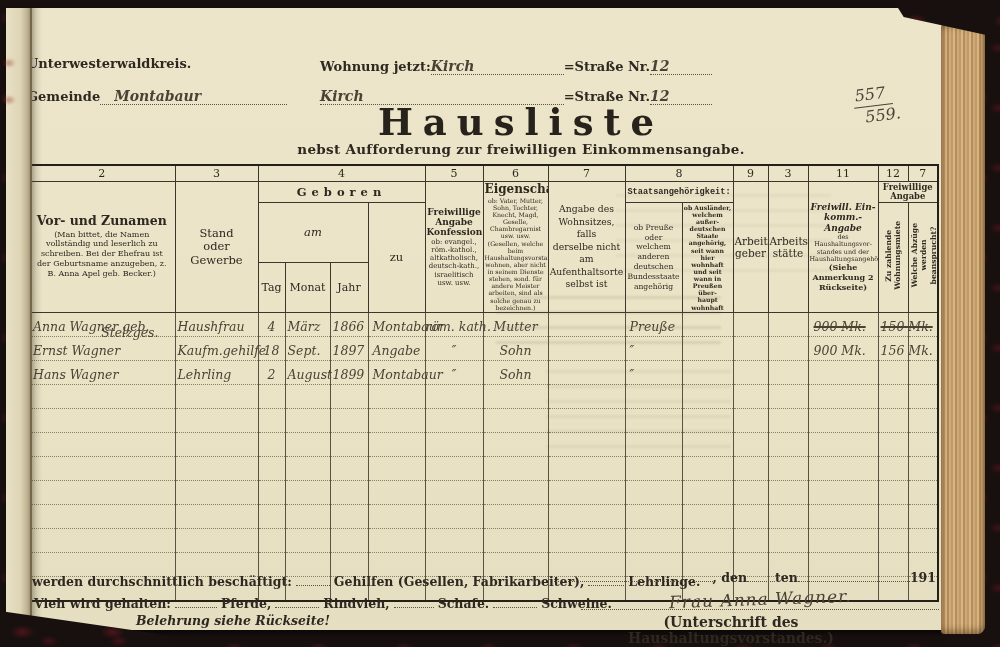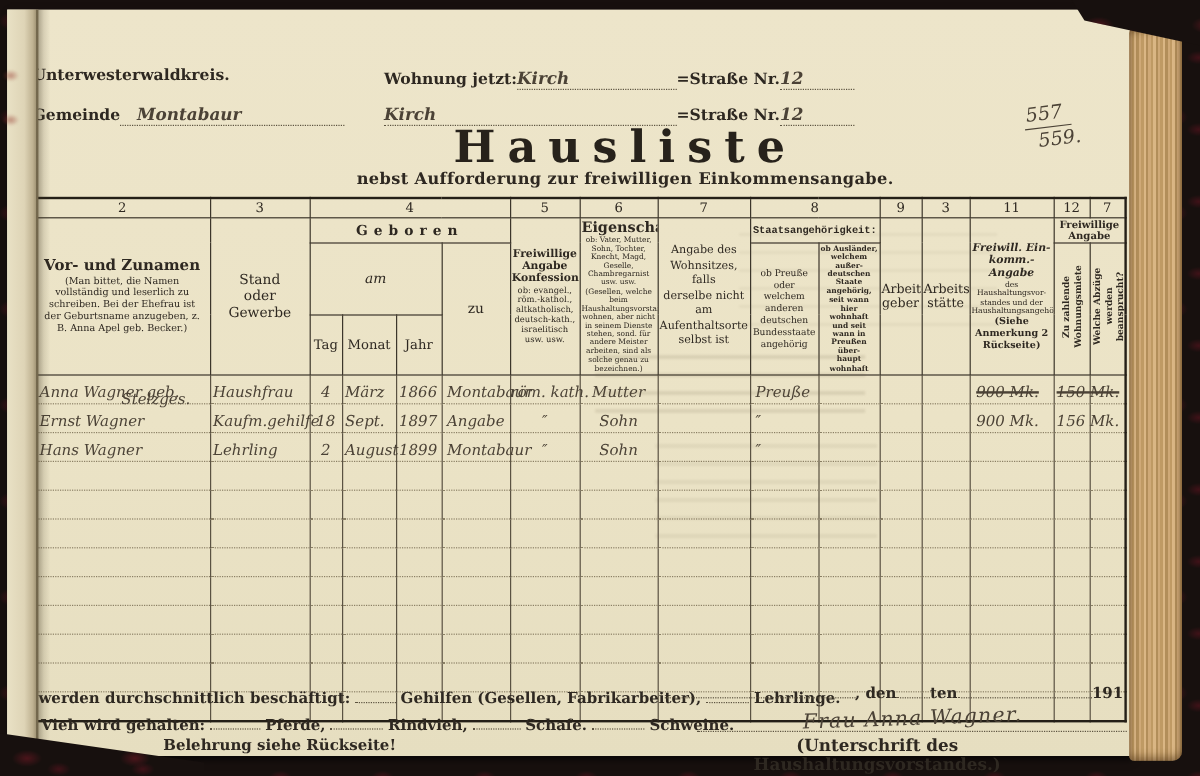--- a/index.html
+++ b/index.html
@@ -94,21 +94,21 @@
   .b-name{text-align:left;padding-left:4px !important;position:relative;}
   .name2{position:absolute;top:14px;right:16px;}
   .b-stand,.b-monat,.b-jahr{text-align:left;padding-left:2px !important;}
   .b-tag,.b-konf,.b-eig{text-align:center;}
   .b-ort,.b-staat{text-align:left;padding-left:4px !important;}
   .b-eink{text-align:left;padding-left:5px !important;}
   .b-miete{text-align:left;padding-left:2px !important;}
   
   .f-line{display:flex;align-items:baseline;font-weight:bold;font-size:12.5px;color:#2e2821;white-space:nowrap;}
   .f-line .dots{margin:0 4px;}
-  .belehrung{font-weight:bold;font-size:12.5px;color:#2e2821;}
+  .belehrung{font-weight:bold;font-size:12.5px;color:#2e2821;font-style:italic;}
   .dateline{display:flex;align-items:baseline;font-weight:bold;font-size:12.5px;color:#2e2821;}
   .sigline{border-bottom:1px dotted #5c5340;text-align:center;}
   .sigline .hw{font-size:17px;display:inline-block;transform:rotate(-2deg);letter-spacing:1px;}
   .sigcap{font-weight:bold;font-size:14px;color:#2e2821;}
 </style>
 </head>
 <body>
 
 <div class="page">
 

